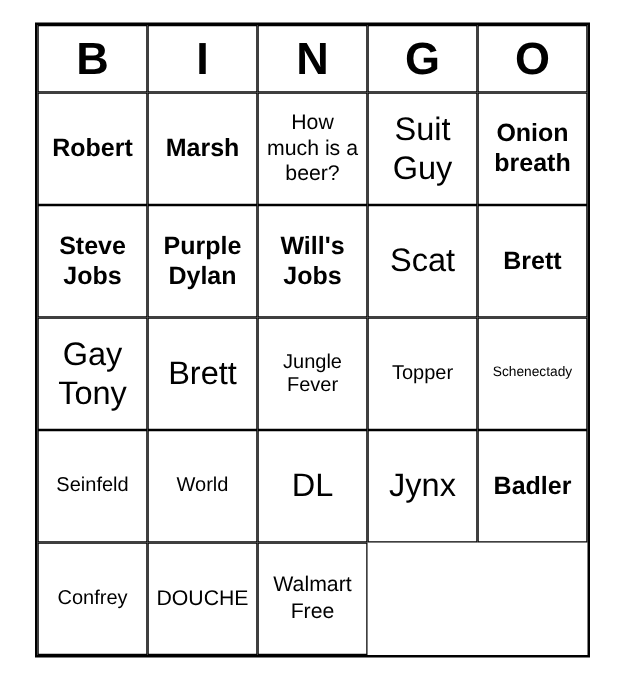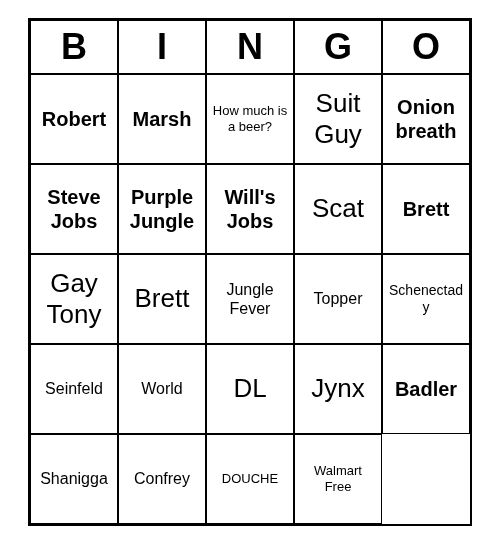--- a/index.html
+++ b/index.html
@@ -50,24 +50,24 @@
       font-weight: normal;
     }
     .size-medium {
       font-size: 20px;
       font-weight: bold;
     }
     .size-normal {
       font-size: 16px;
     }
     .size-small {
-      font-size: 13px;
+      font-size: 17px;
     }
     .size-xsmall {
-      font-size: 14px;
+      font-size: 11px;
     }
   </style>
 </head>
 <body>
 
 <div class="bingo-card">
   <div class="bingo-header">
   <div class="bingo-header-cell">B</div>
       <div class="bingo-header-cell">I</div>
       <div class="bingo-header-cell">N</div>
@@ -87,21 +87,21 @@
       <div class="bingo-cell">
         <span class="cell-text size-large">Suit Guy</span>
       </div>
       <div class="bingo-cell">
         <span class="cell-text size-medium">Onion breath</span>
       </div>
       <div class="bingo-cell">
         <span class="cell-text size-medium">Steve Jobs</span>
       </div>
       <div class="bingo-cell">
-        <span class="cell-text size-medium">Purple Jungle</span>
+        <span class="cell-text size-medium">Purple Dylan</span>
       </div>
       <div class="bingo-cell">
         <span class="cell-text size-medium">Will's Jobs</span>
       </div>
       <div class="bingo-cell">
         <span class="cell-text size-large">Scat</span>
       </div>
       <div class="bingo-cell">
         <span class="cell-text size-medium">Brett</span>
       </div>
@@ -129,23 +129,20 @@
       <div class="bingo-cell">
         <span class="cell-text size-large">DL</span>
       </div>
       <div class="bingo-cell">
         <span class="cell-text size-large">Jynx</span>
       </div>
       <div class="bingo-cell">
         <span class="cell-text size-medium">Badler</span>
       </div>
       <div class="bingo-cell">
-        <span class="cell-text size-normal">Shanigga</span>
-      </div>
-      <div class="bingo-cell">
         <span class="cell-text size-normal">Confrey</span>
       </div>
       <div class="bingo-cell">
         <span class="cell-text size-small">DOUCHE</span>
       </div>
       <div class="bingo-cell">
         <span class="cell-text size-small">Walmart Free</span>
       </div>
     </div>
 </div>

